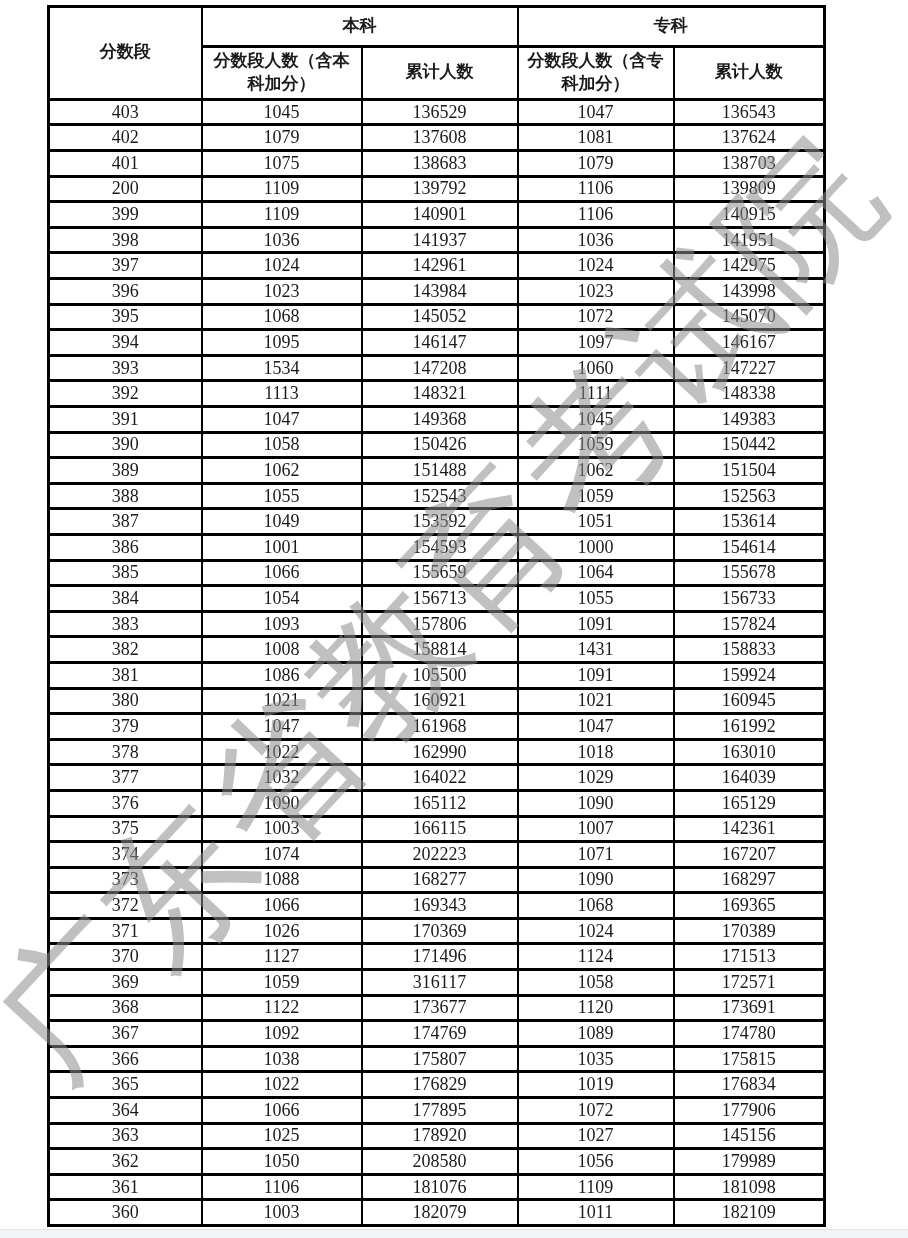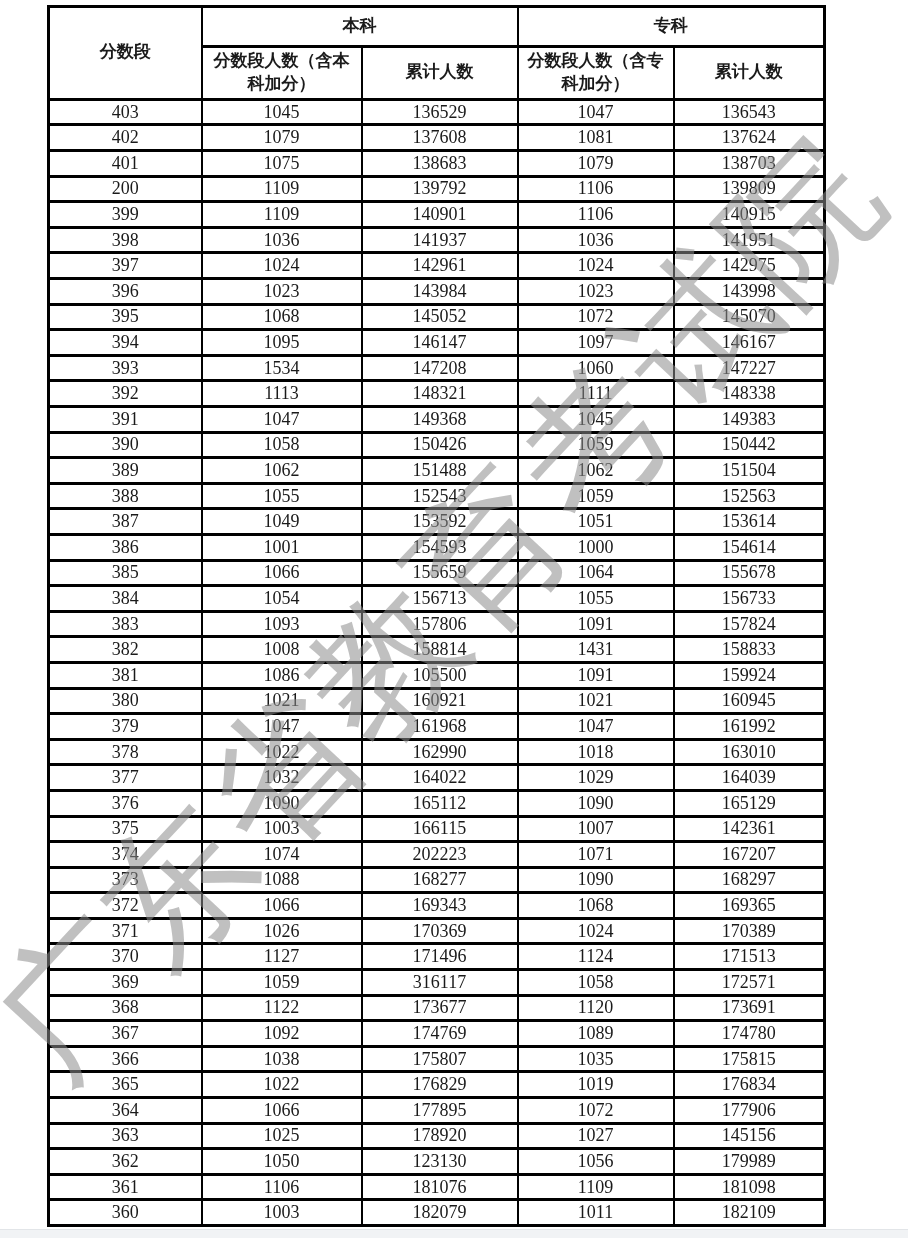--- a/index.html
+++ b/index.html
@@ -399,21 +399,21 @@
         <tr>
           <td>363</td>
           <td>1025</td>
           <td>178920</td>
           <td>1027</td>
           <td>145156</td>
         </tr>
         <tr>
           <td>362</td>
           <td>1050</td>
-          <td>123130</td>
+          <td>208580</td>
           <td>1056</td>
           <td>179989</td>
         </tr>
         <tr>
           <td>361</td>
           <td>1106</td>
           <td>181076</td>
           <td>1109</td>
           <td>181098</td>
         </tr>

